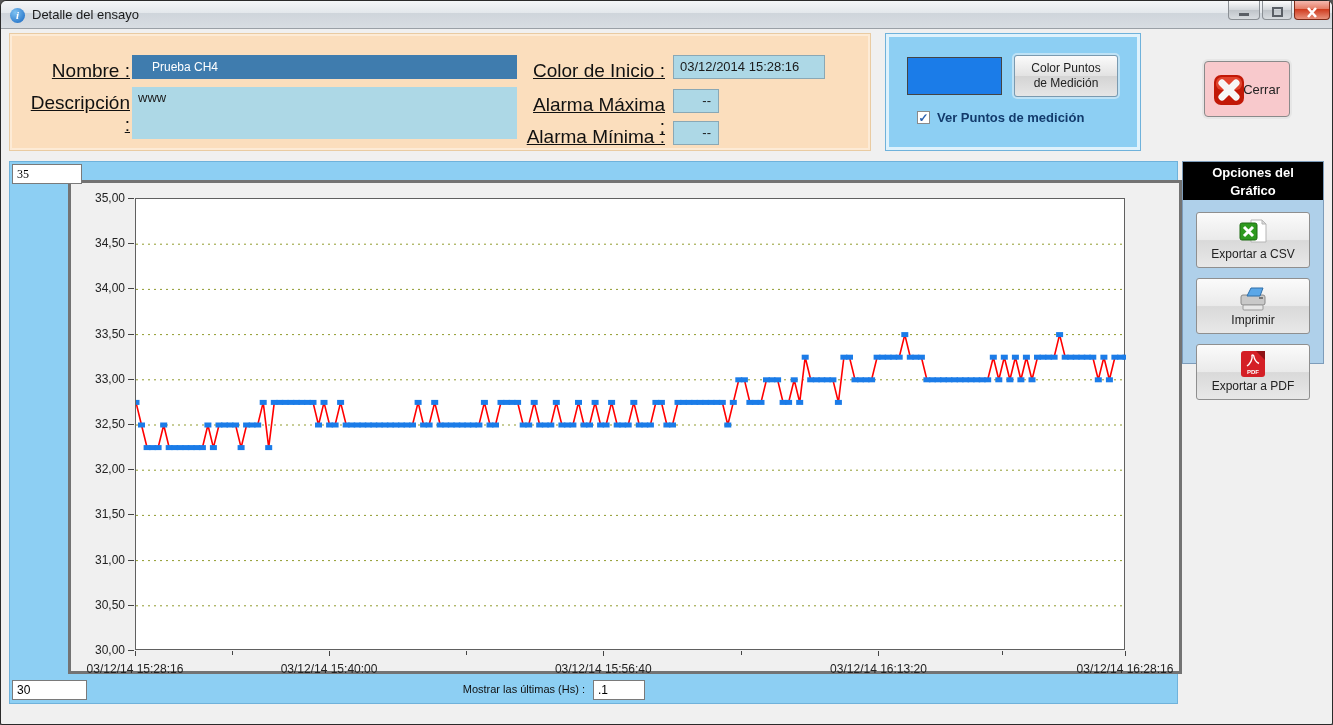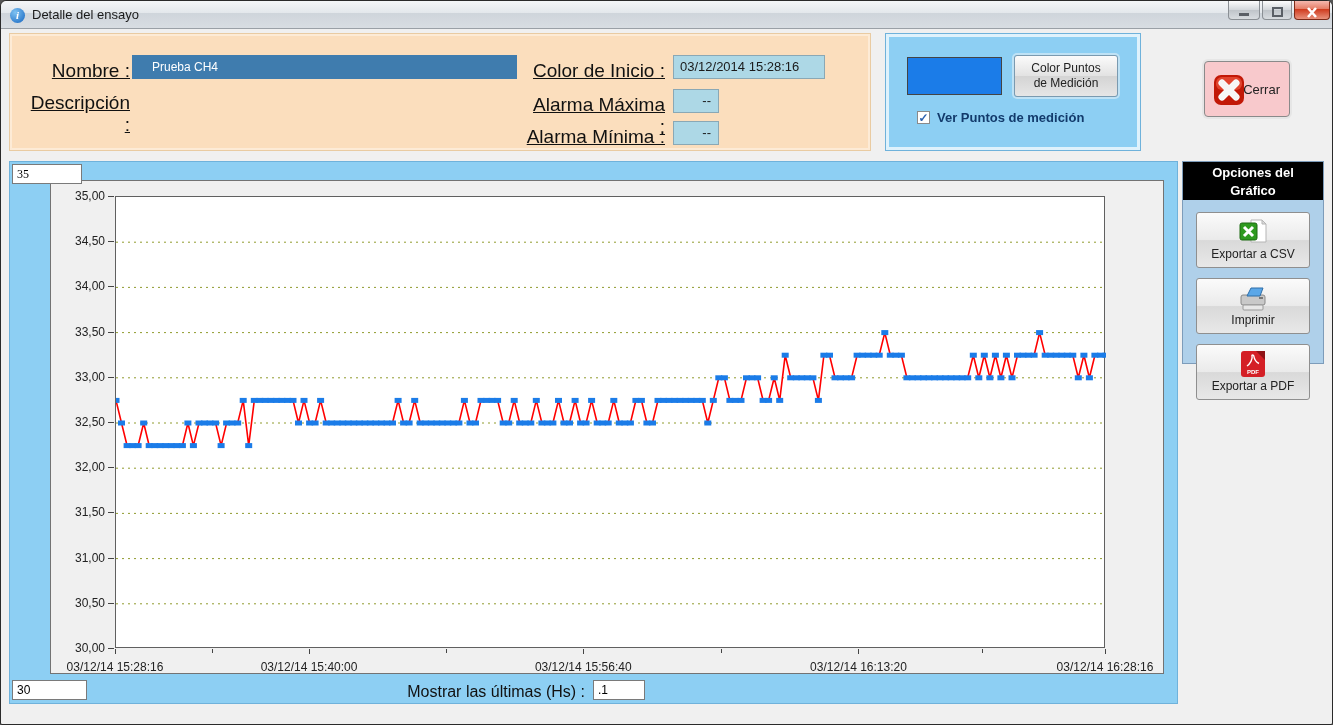--- a/index.html
+++ b/index.html
@@ -53,29 +53,29 @@
   
   .btn-cerrar { position:absolute; left:1203px; top:60px; width:86px; height:56px;
     background:#F8C9CC; border:1px solid #8a8a8a; border-radius:4px; box-shadow:0 0 0 2px #e6e6e6; }
   .btn-cerrar .ico { position:absolute; left:8px; top:12px; }
   .btn-cerrar .txt { position:absolute; right:9px; top:20px; font-size:13px; color:#222; }
   
   .panel-chart { position:absolute; left:8px; top:160px; width:1169px; height:543px;
     background:#8DCFF3; border:1px solid #6FB2DB; }
   .num-input { position:absolute; background:#fff; border:1px solid #7a7a7a; font-size:12px;
     font-family:"Liberation Sans",sans-serif; padding:1px 4px; z-index:5; }
-  .chart-control { position:absolute; left:40px; top:18px; width:1114px; height:494px;
-    background:#F0F0F0; border:1px solid #737373; }
+  .chart-control { position:absolute; left:58px; top:18px; width:1114px; height:494px;
+    background:#F0F0F0; border:3px solid #737373; }
   .plot { position:absolute; left:64px; top:15px; width:990px; height:452px;
     background:#fff; border:1px solid #606060; }
   .ylab { position:absolute; width:52px; text-align:right; font-size:12px; color:#222; }
   .ytick { position:absolute; width:6px; height:1px; background:#444; }
   .xlab { position:absolute; top:479px; transform:translateX(-50%); font-size:12px; color:#222; white-space:nowrap; }
   .xtick { position:absolute; top:468px; width:1px; background:#444; }
-  .bottom-row-label { position:absolute; font-size:16px; color:#111; }
+  .bottom-row-label { position:absolute; font-size:11px; color:#111; }
   
   .panel-options { position:absolute; left:1181px; top:160px; width:142px; height:203px;
     background:#AFD0EA; border:1px solid #7d9cba; }
   .options-header { position:absolute; left:0; top:0; width:100%; height:38px; background:#000;
     color:#fff; font-weight:bold; font-size:13px; text-align:center; line-height:18px; padding-top:2px; }
   .btn-export { position:absolute; left:13px; width:114px; height:56px;
     background:linear-gradient(#fbfbfb,#eaeaea 50%,#d9d9d9 51%,#e8e8e8);
     border:1px solid #8f8f8f; border-radius:3px; text-align:center; }
   .btn-export .eico { display:block; margin:5px auto 1px auto; }
   .btn-export .elab { font-size:12px; color:#222; }
@@ -102,20 +102,21 @@
       <svg width="12" height="11">
           <path d="M2 1 L10 10 M10 1 L2 10" stroke="#fff" stroke-width="2.6"></path>
         </svg>
     </div>
   </div>
 
   <div class="panel-peach">
     <div class="lbl r" style="left:20px; top:26px; width:100px;">Nombre :</div>
     <div class="field-name">Prueba CH4</div>
     <div class="lbl r" style="left:20px; top:58px; width:100px;">Descripción :</div>
+    <div class="field-desc">www</div>
 
     <div class="lbl r" style="left:520px; top:26px; width:135px;">Color de Inicio :</div>
     <div class="field-blue" style="left:663px; top:21px; width:152px; height:24px; padding-left:6px; line-height:22px;">03/12/2014 15:28:16</div>
 
     <div class="lbl r" style="left:515px; top:60px; width:140px;">Alarma Máxima :</div>
     <div class="field-blue r" style="left:663px; top:55px; width:46px; height:24px; padding-right:7px; line-height:22px;">--</div>
 
     <div class="lbl r" style="left:515px; top:92px; width:140px;">Alarma Mínima :</div>
     <div class="field-blue r" style="left:663px; top:87px; width:46px; height:24px; padding-right:7px; line-height:22px;">--</div>
   </div>

